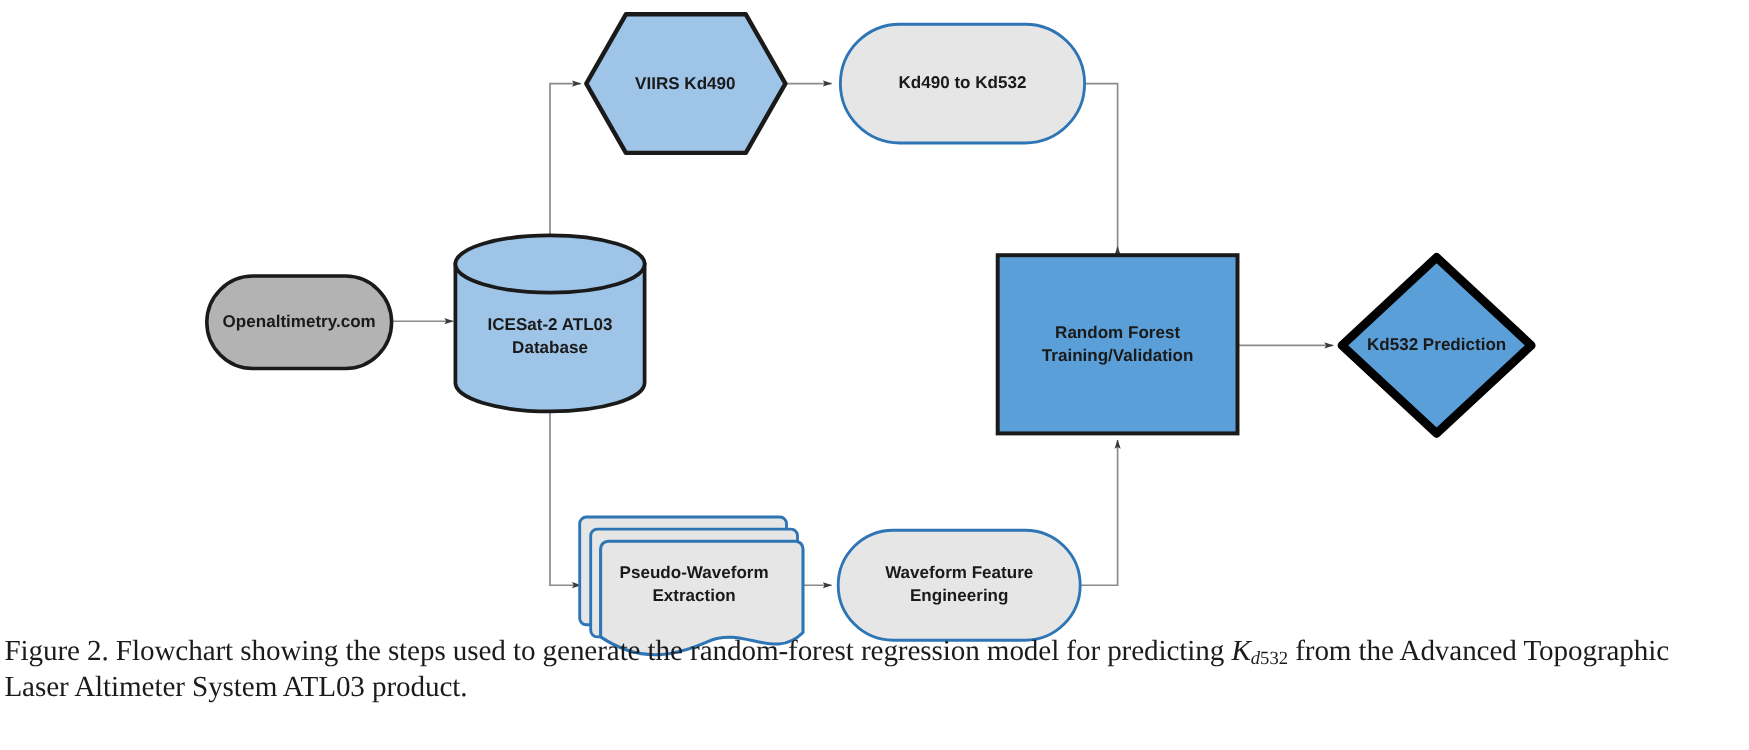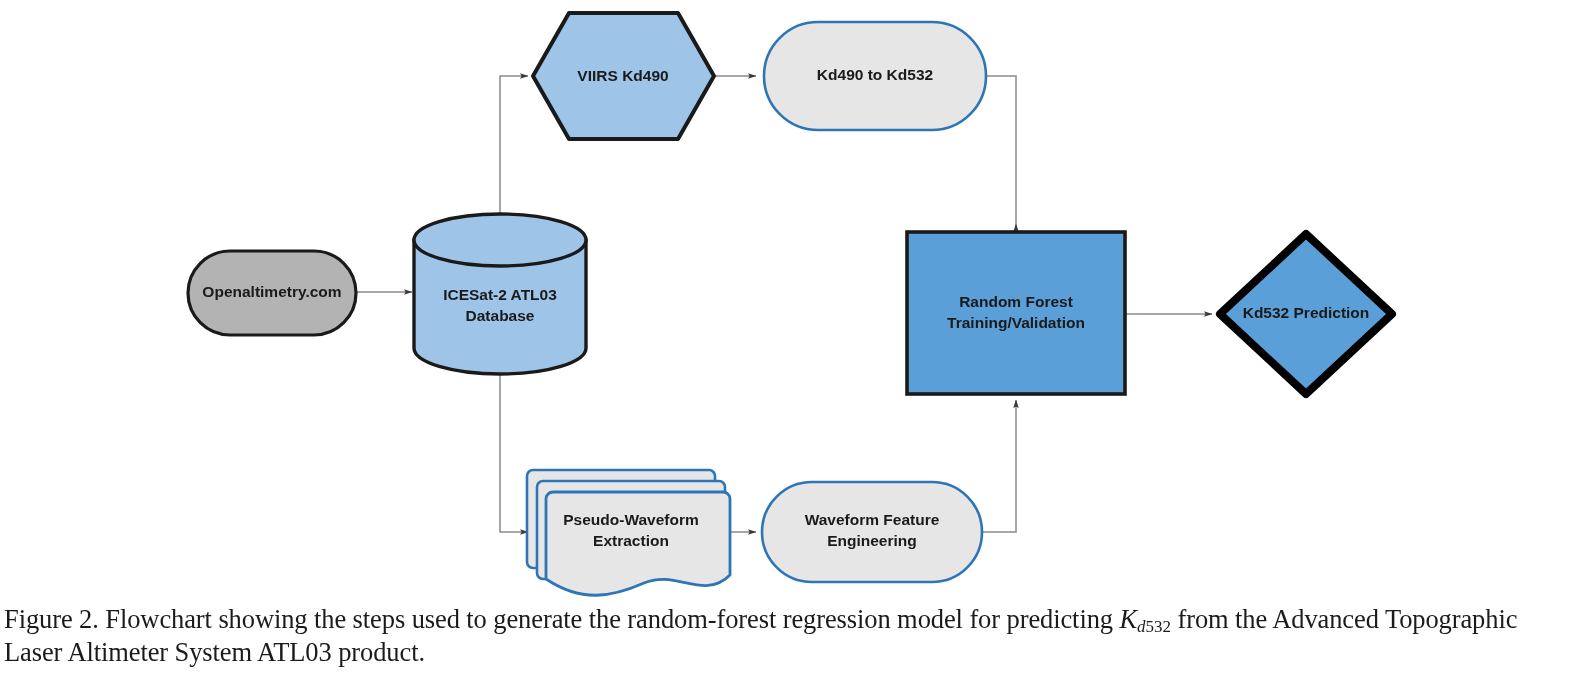--- a/index.html
+++ b/index.html
@@ -33,21 +33,21 @@
     font-size: 15.5px;
     fill: #1a1a1a;
     text-anchor: middle;
     dominant-baseline: middle;
     white-space: pre;
     pointer-events: none;
   }
   .caption {
     position: absolute;
     left: 4px;
-    top: 604px;
+    top: 576px;
     width: 1560px;
     font-family: "Liberation Serif", serif;
     font-size: 26.5px;
     line-height: 1.18;
     color: #1b1b1b;
     letter-spacing: -0.1px;
   }
   .caption .ital { font-style: italic; }
   .caption sub {
     font-size: 0.64em;

